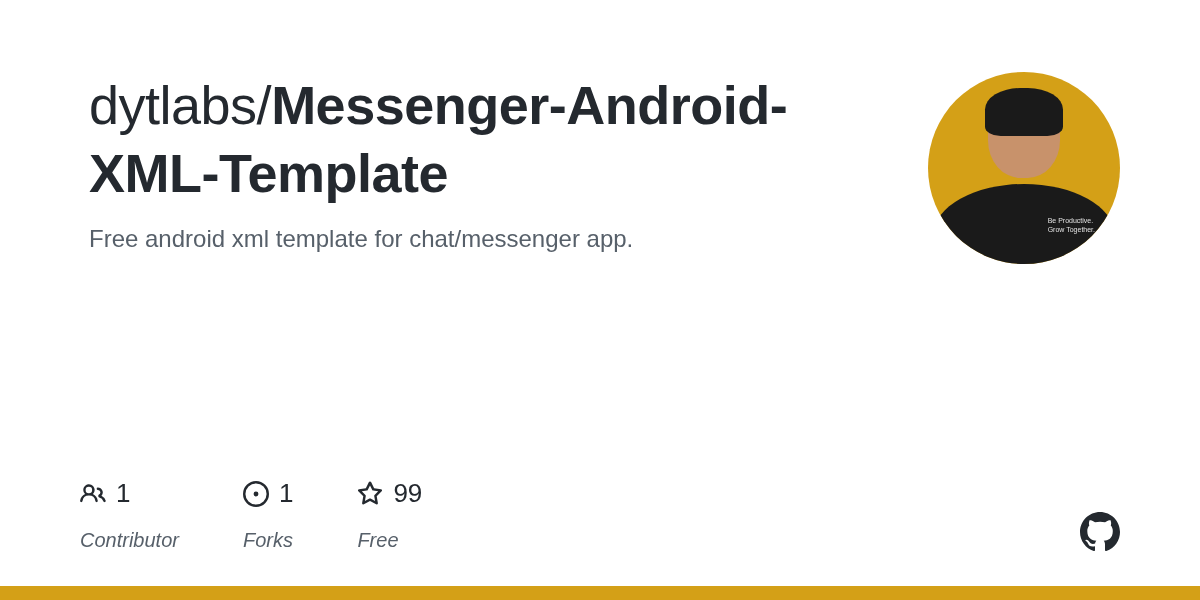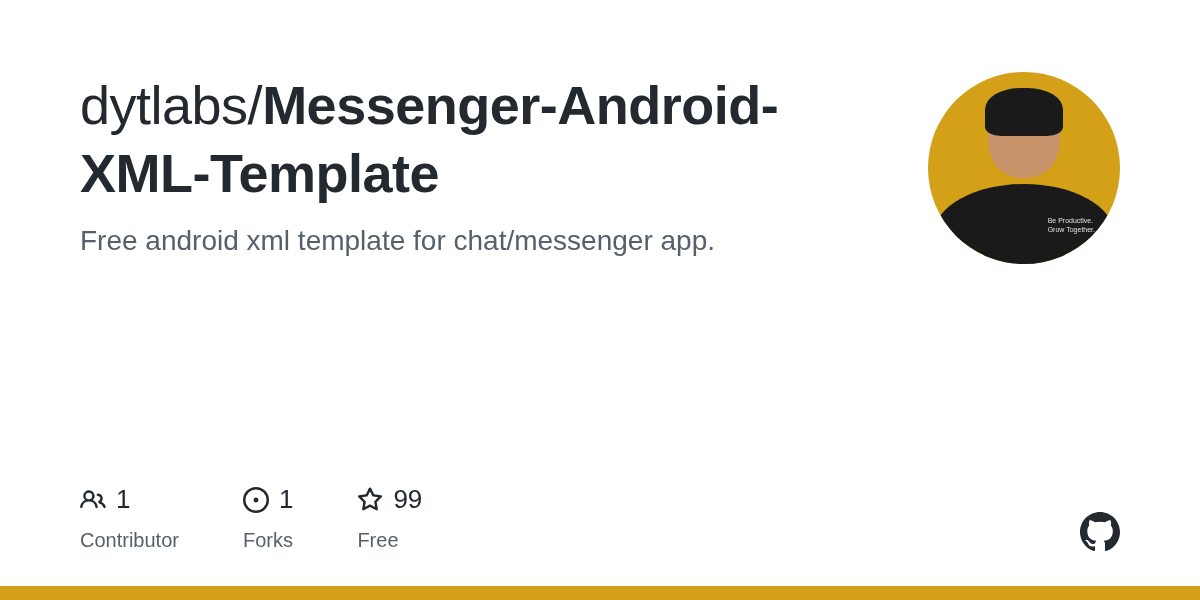--- a/index.html
+++ b/index.html
@@ -25,40 +25,41 @@
     
     .header {
       display: flex;
       justify-content: space-between;
       align-items: flex-start;
     }
     
     .title-section {
       flex: 1;
       max-width: 780px;
+      margin-left: 9px;
     }
     
     .repo-title {
       font-size: 54px;
       font-weight: 400;
       line-height: 1.25;
       color: #24292f;
       letter-spacing: -0.5px;
     }
     
     .repo-owner {
       font-weight: 400;
     }
     
     .repo-name {
       font-weight: 600;
     }
     
     .repo-description {
-      font-size: 28px;
+      font-size: 24px;
       color: #57606a;
       margin-top: 18px;
       font-weight: 400;
     }
     
     .avatar {
       width: 192px;
       height: 192px;
       border-radius: 50%;
       background: #d4a017;
@@ -155,22 +156,23 @@
     
     .stat-count {
       font-size: 26px;
       font-weight: 400;
       color: #24292f;
     }
     
     .stat-label {
       font-size: 20px;
       color: #57606a;
-      margin-top: 14px;
-      font-weight: 400;
+      margin-top: 20px;
+      font-weight: 400;
+      font-style: italic;
     }
     
     .github-logo {
       position: absolute;
       bottom: 48px;
       right: 80px;
       width: 40px;
       height: 40px;
     }
     

